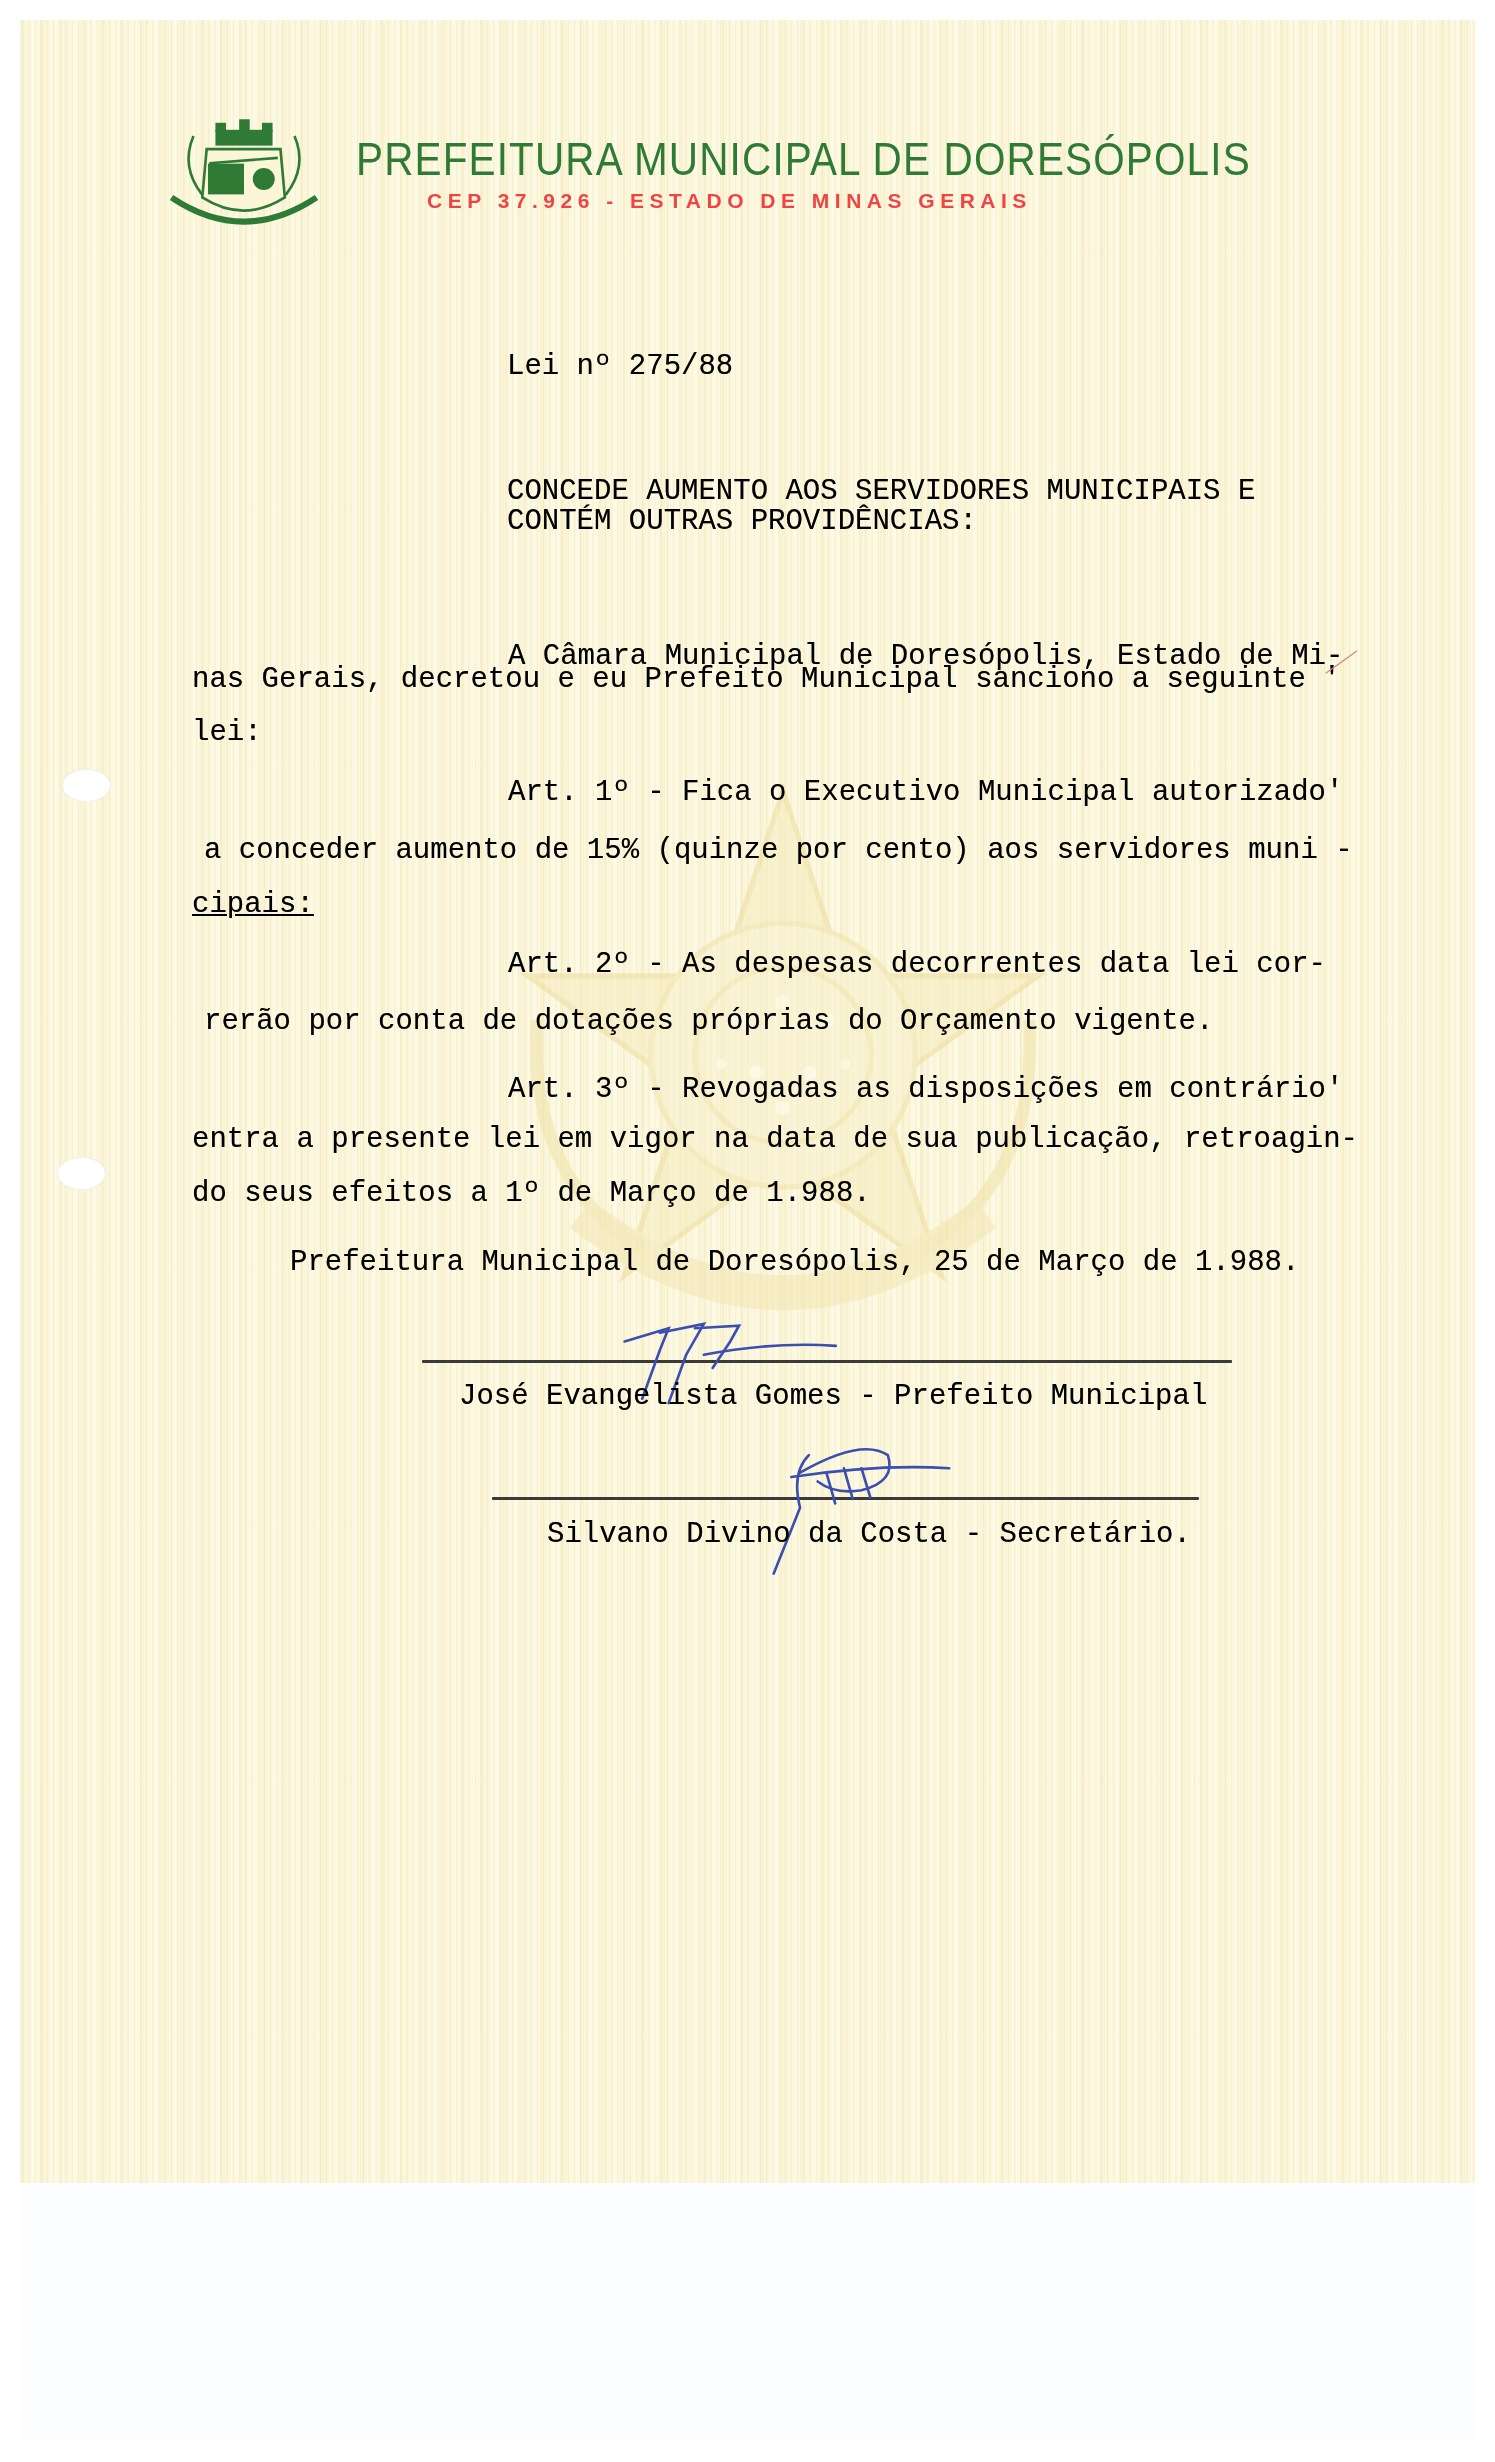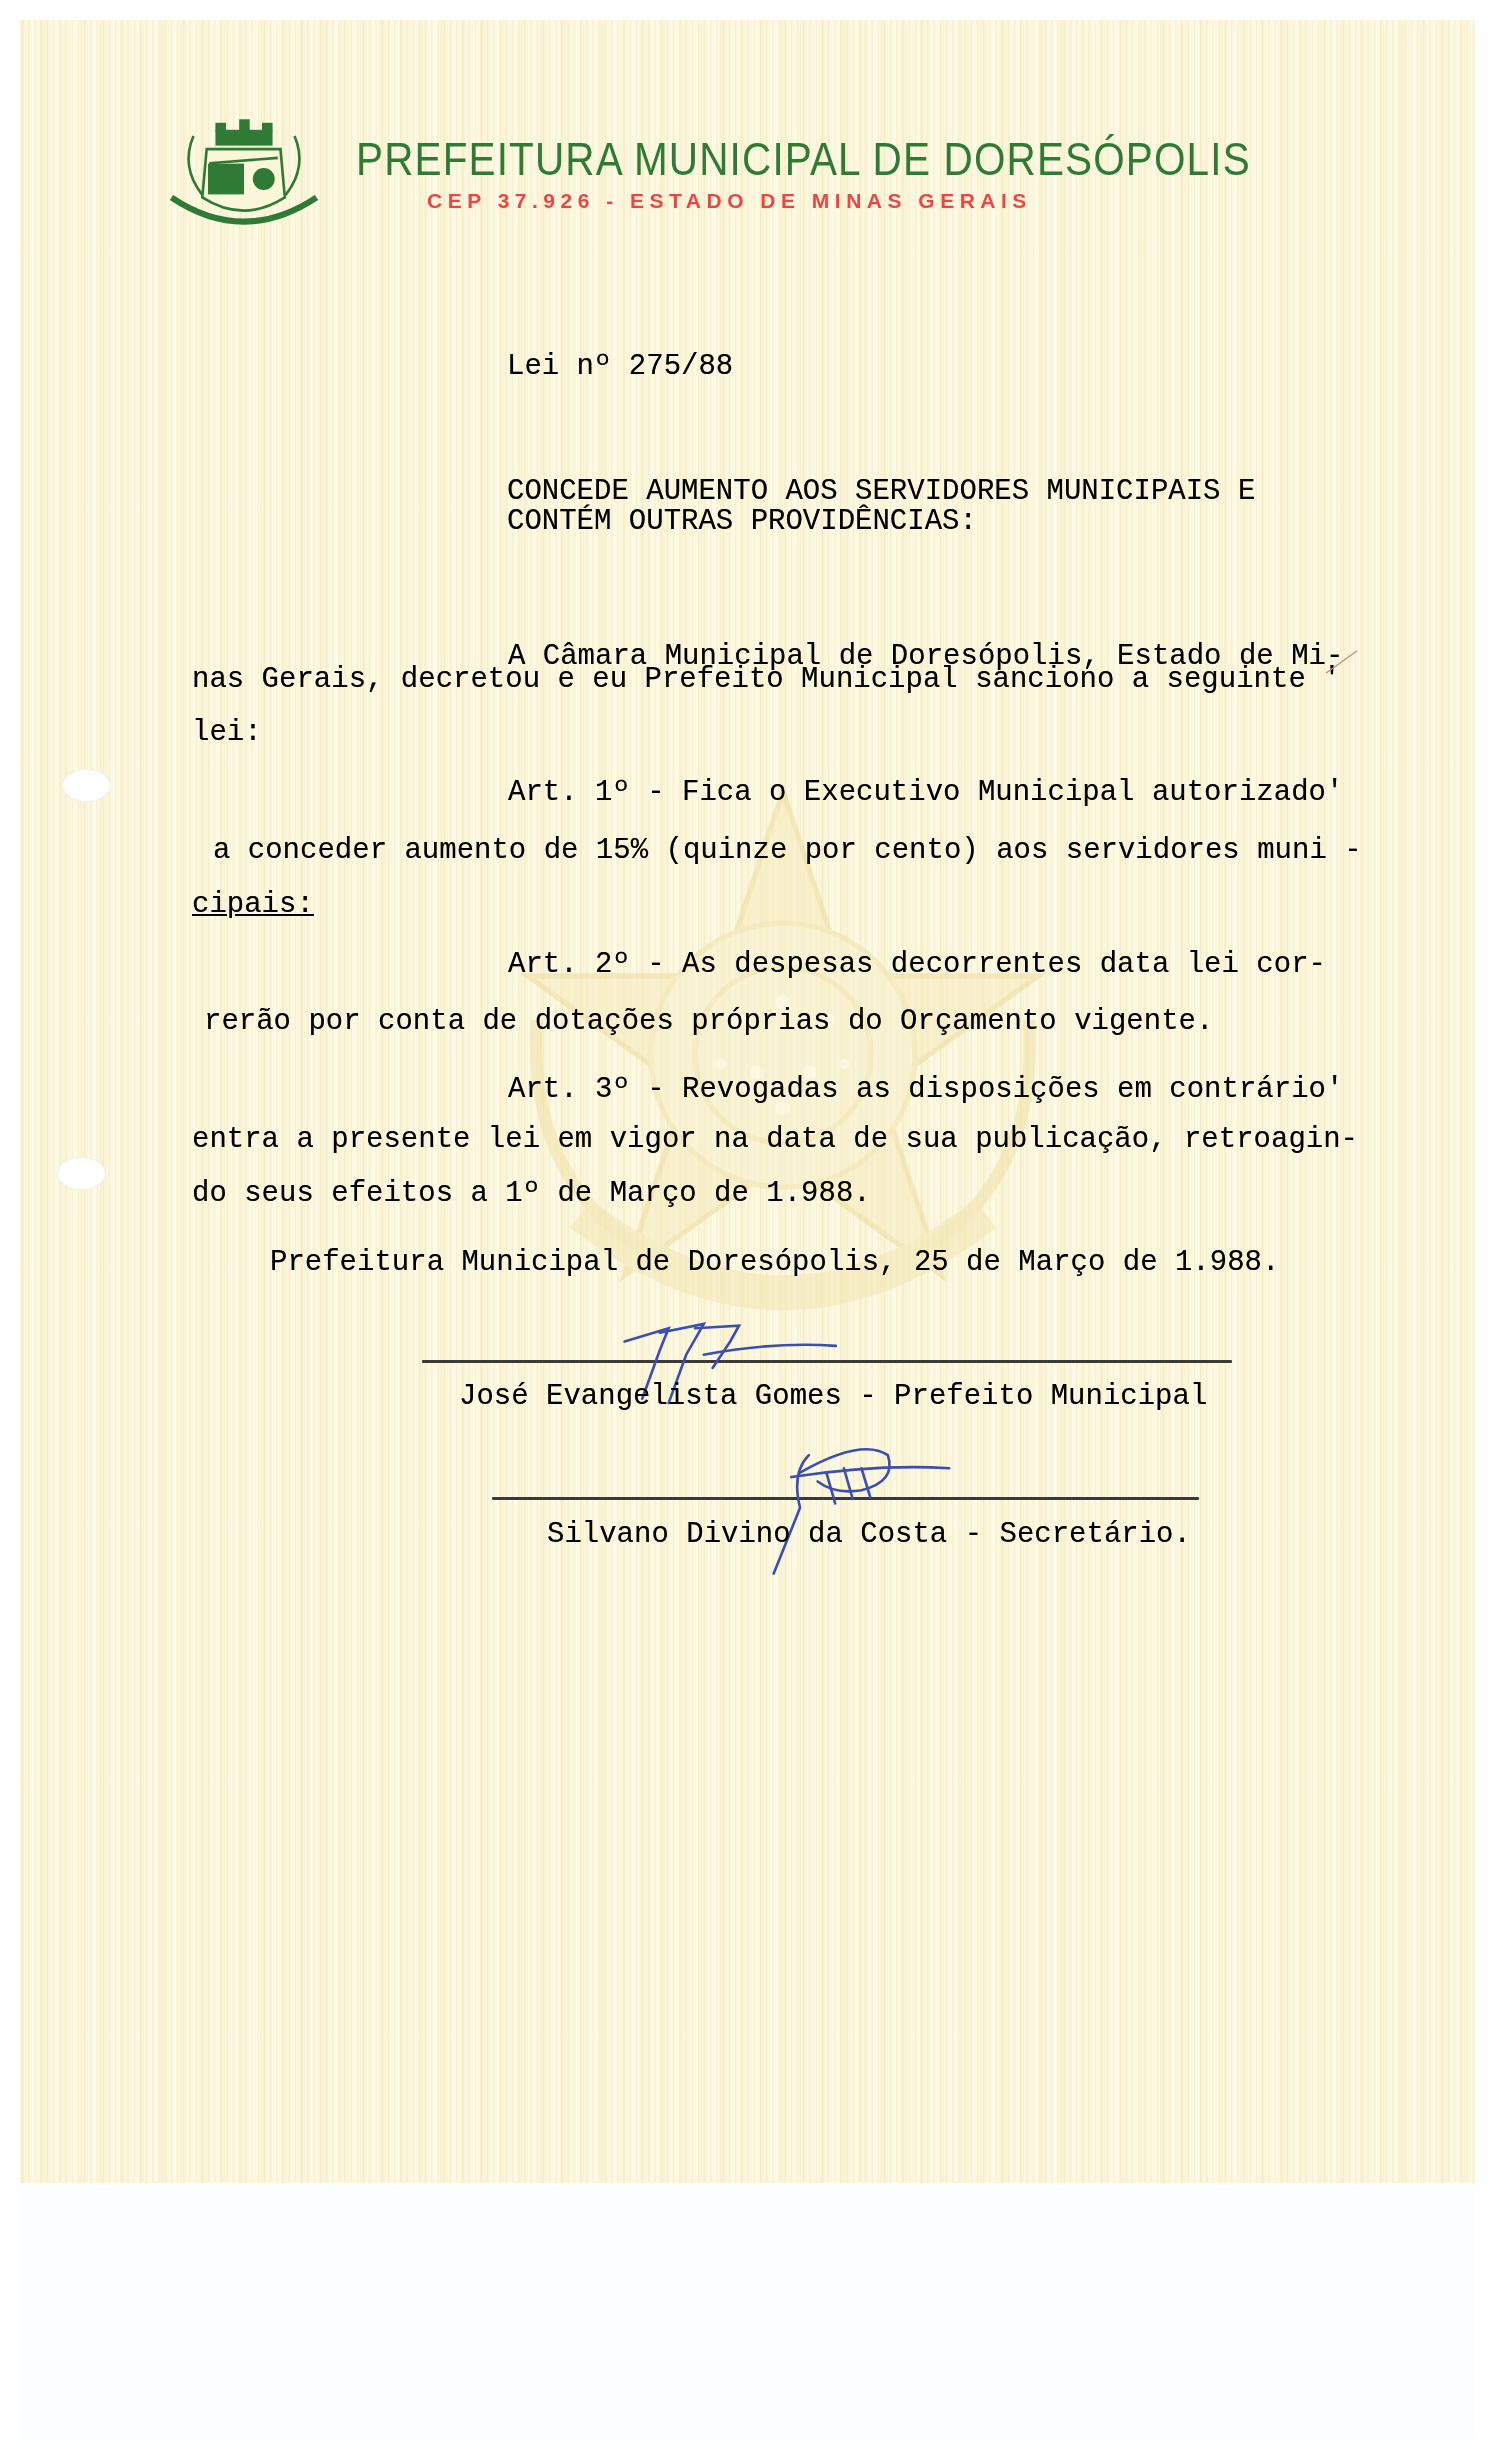--- a/index.html
+++ b/index.html
@@ -101,31 +101,31 @@
 
 <div class="tw" style="left:507px; top:352px;">Lei nº 275/88</div>
 <div class="tw" style="left:507px; top:453px;margin-top:24px;">CONCEDE AUMENTO AOS SERVIDORES MUNICIPAIS E</div>
 <div class="tw" style="left:507px; top:507px;">CONTÉM OUTRAS PROVIDÊNCIAS:</div>
 
 <div class="tw" style="left:508px; top:642px;">A Câmara Municipal de Doresópolis, Estado de Mi-</div>
 <div class="tw" style="left:192px; top:665px;">nas Gerais, decretou e eu Prefeito Municipal sanciono a seguinte '</div>
 <div class="tw" style="left:192px; top:718px;">lei:</div>
 
 <div class="tw" style="left:508px; top:778px;">Art. 1º - Fica o Executivo Municipal autorizado'</div>
-<div class="tw" style="left:192px; top:836px;padding-left:21px;">a conceder aumento de 15% (quinze por cento) aos servidores muni -</div>
+<div class="tw" style="left:204px; top:836px;">a conceder aumento de 15% (quinze por cento) aos servidores muni -</div>
 <div class="tw" style="left:192px; top:890px;text-decoration:underline;">cipais:</div>
 
 <div class="tw" style="left:508px; top:950px;">Art. 2º - As despesas decorrentes data lei cor-</div>
 <div class="tw" style="left:192px; top:1007px;padding-left:12px;">rerão por conta de dotações próprias do Orçamento vigente.</div>
 
 <div class="tw" style="left:508px; top:1075px;">Art. 3º - Revogadas as disposições em contrário'</div>
 <div class="tw" style="left:192px; top:1125px;">entra a presente lei em vigor na data de sua publicação, retroagin-</div>
 <div class="tw" style="left:192px; top:1179px;">do seus efeitos a 1º de Março de 1.988.</div>
 
-<div class="tw" style="left:270px; top:1248px;text-align:right;">Prefeitura Municipal de Doresópolis, 25 de Março de 1.988.</div>
+<div class="tw" style="left:290px; top:1248px;text-align:right;">Prefeitura Municipal de Doresópolis, 25 de Março de 1.988.</div>
 
 <div class="sigline" style="left:422px; top:1360px; width:810px;"></div>
 <svg class="signature" style="left:607px; top:1315px;" width="264" height="97" viewBox="0 0 300 110">
   <g fill="none" stroke="#3a4fb0" stroke-width="3" stroke-linecap="round">
     <path d="M20,30 L70,15 L60,40 L40,95"></path>
     <path d="M60,20 L110,10 L90,45 L70,100"></path>
     <path d="M100,15 L150,12 L140,30 L120,60"></path>
     <path d="M110,45 Q190,30 260,35"></path>
   </g>
 </svg>

